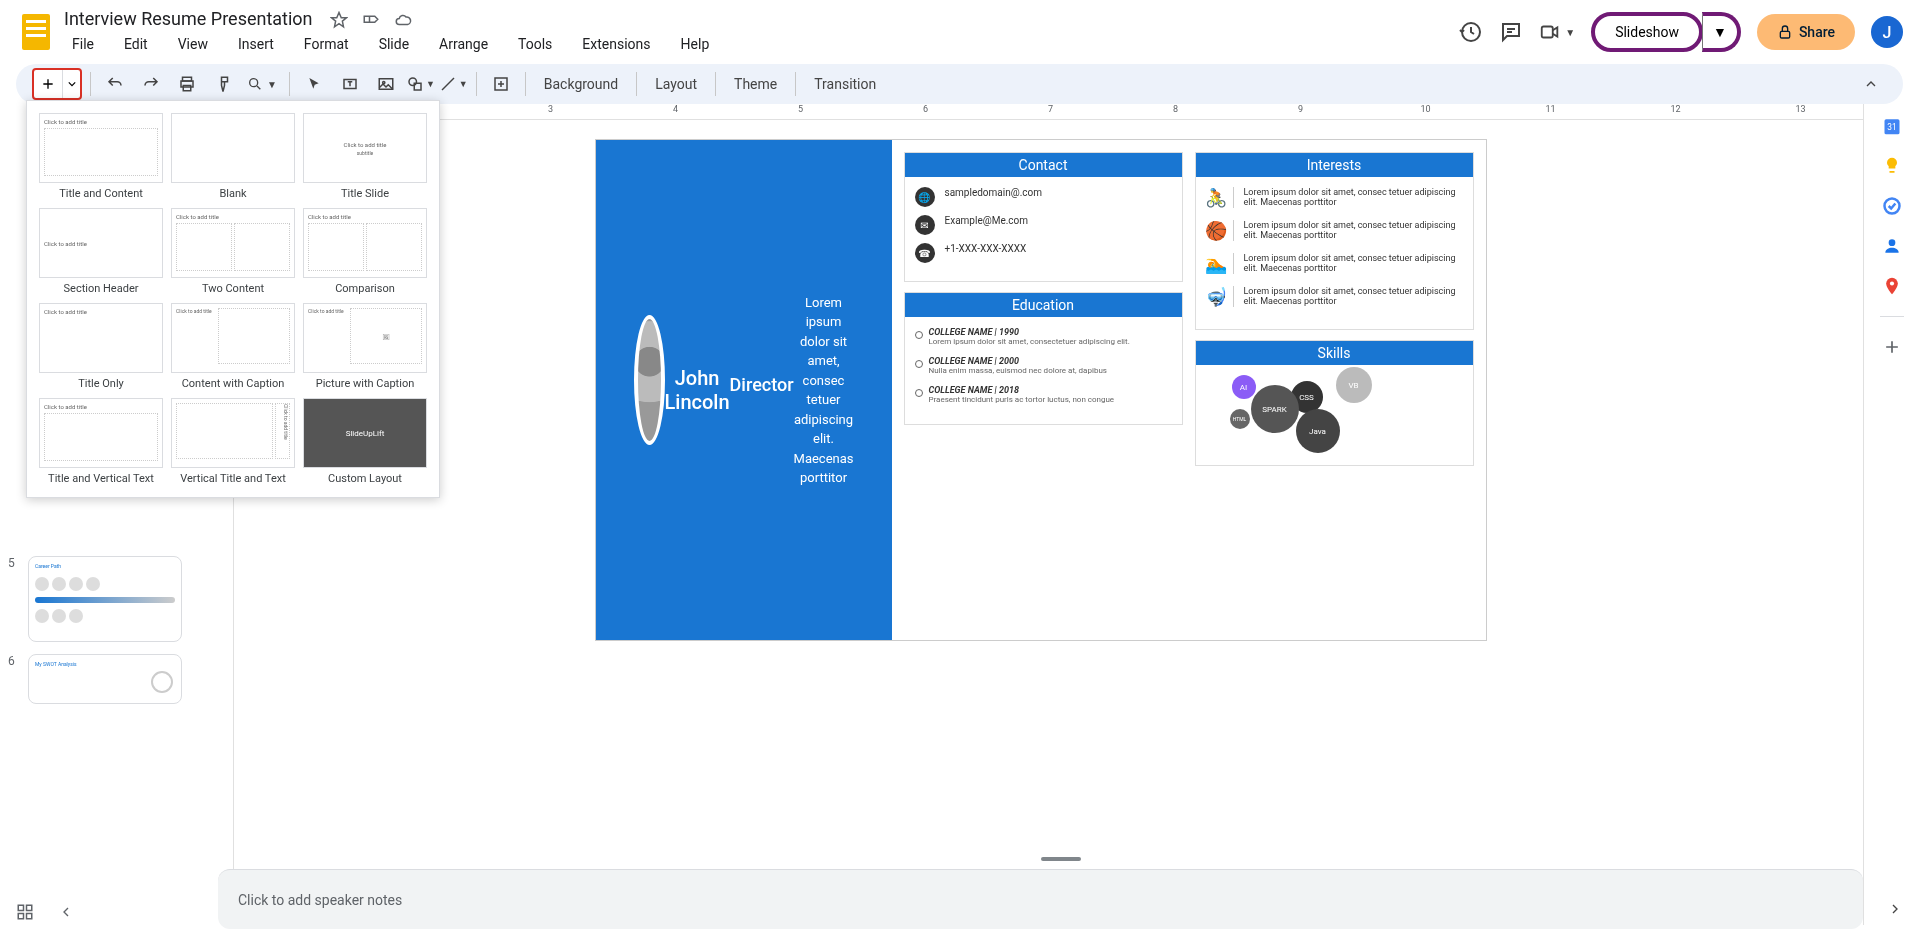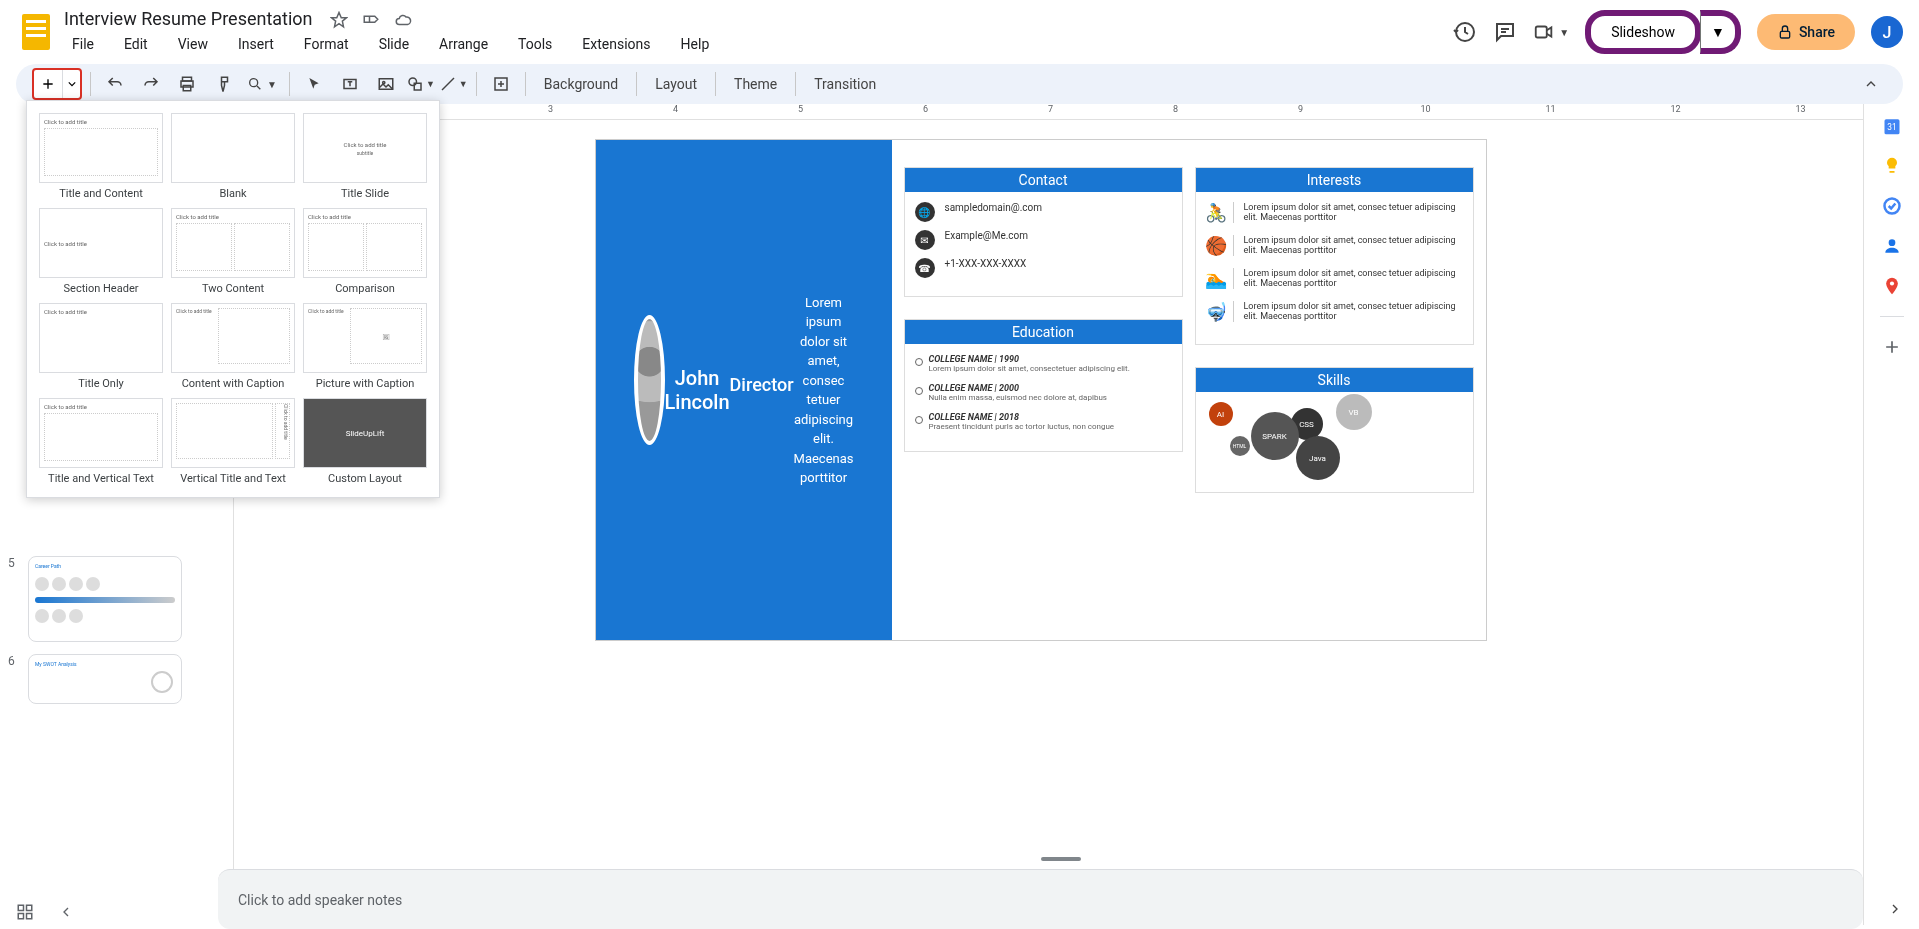--- a/index.html
+++ b/index.html
@@ -12,21 +12,21 @@
 .logo-icon::before { content: ''; position: absolute; top: 6px; left: 4px; right: 4px; height: 3px; background: #fff; }
 .logo-icon::after { content: ''; position: absolute; top: 13px; left: 4px; right: 4px; height: 3px; background: #fff; box-shadow: 0 7px 0 #fff; }
 .title-area { flex: 1; }
 .doc-title { font-size: 18px; color: #202124; font-weight: 400; display: inline-block; }
 .title-icons { display: inline-flex; gap: 12px; margin-left: 12px; vertical-align: middle; }
 .title-icon { width: 20px; height: 20px; color: #5f6368; display: flex; align-items: center; justify-content: center; }
 .menubar { display: flex; gap: 14px; margin-top: 2px; }
 .menu-item { padding: 4px 8px; font-size: 14px; color: #202124; cursor: pointer; border-radius: 4px; }
 .header-right { display: flex; align-items: center; gap: 16px; }
 .hr-icon { width: 24px; height: 24px; color: #444; display: flex; align-items: center; justify-content: center; cursor: pointer; }
-.slideshow-btn { border: 6px solid #701a75; border-radius: 20px; padding: 8px 20px; font-size: 14px; display: flex; align-items: center; background: #fff; }
+.slideshow-btn { border: 4px solid #701a75; border-radius: 20px; padding: 8px 20px; font-size: 14px; display: flex; align-items: center; background: #fff; }
 .slideshow-caret { border-left: 1px solid #747775; padding: 8px 12px; border-radius: 0 20px 20px 0; margin-left: -1px; }
 .share-btn { background: #fdba74; border-radius: 20px; padding: 10px 20px; font-size: 14px; display: flex; align-items: center; gap: 6px; color: #001d35; font-weight: 500; }
 .avatar { width: 32px; height: 32px; border-radius: 50%; background: #1967d2; color: #fff; display: flex; align-items: center; justify-content: center; font-weight: 500; }
 
 
 .toolbar { display: flex; align-items: center; padding: 4px 16px; background: #edf2fa; border-radius: 24px; margin: 0 16px; height: 40px; gap: 4px; position: relative; }
 .tb-btn { width: 32px; height: 32px; display: flex; align-items: center; justify-content: center; border-radius: 4px; cursor: pointer; color: #444; }
 .tb-sep { width: 1px; height: 24px; background: #c7c7c7; margin: 0 4px; }
 .tb-text-btn { padding: 4px 10px; font-size: 14px; color: #444; cursor: pointer; border-radius: 4px; }
 .new-slide-group { display: flex; border: 2px solid #d93025; border-radius: 4px; background: #fff; }
@@ -52,21 +52,21 @@
 .ruler-tick { flex: 1; text-align: center; }
 .ruler-v { position: absolute; left: 0; top: 16px; bottom: 0; width: 16px; background: #fff; border-right: 1px solid #e0e0e0; }
 
 .slide-canvas { margin: 20px auto; width: 890px; height: 500px; background: #fff; display: flex; box-shadow: 0 0 0 1px #ccc; }
 .sc-left { width: 296px; background: #1976d2; color: #fff; display: flex; align-items: center; padding: 40px 38px; text-align: center; }
 .sc-photo { width: 130px; height: 130px; border-radius: 50%; background: #e0e0e0; border: 4px solid #fff; margin-bottom: 20px; background: radial-gradient(circle at 50% 35%, #888 18%, #bbb 19% 50%, #999 51%); }
 .sc-name { font-size: 20px; font-weight: 500; }
 .sc-role { font-size: 18px; font-weight: 500; margin-bottom: 12px; }
 .sc-desc { font-size: 13px; line-height: 1.5; }
 .sc-right { flex: 1; padding: 12px; display: flex; gap: 12px; }
-.sc-col { flex: 1; display: flex; flex-direction: column; gap: 22px; margin-top: 15px; }
+.sc-col { flex: 1; display: flex; flex-direction: column; gap: 10px; }
 .sc-card { border: 1px solid #ddd; }
 .sc-card-head { background: #1976d2; color: #fff; text-align: center; padding: 4px; font-size: 14px; }
 .sc-card-body { padding: 10px; font-size: 10px; color: #333; }
 .contact-row { display: flex; align-items: flex-start; gap: 10px; margin-bottom: 8px; }
 .contact-icon { width: 20px; height: 20px; background: #333; border-radius: 50%; flex-shrink: 0; display: flex; align-items: center; justify-content: center; color: #fff; font-size: 10px; }
 .edu-item { margin-bottom: 10px; position: relative; padding-left: 14px; }
 .edu-item::before { content: ''; position: absolute; left: 0; top: 4px; width: 6px; height: 6px; border: 1px solid #666; border-radius: 50%; }
 .edu-title { font-size: 9px; font-weight: bold; font-style: italic; }
 .edu-desc { font-size: 8px; color: #666; }
 .interest-row { display: flex; align-items: flex-start; gap: 10px; margin-bottom: 12px; }
@@ -467,21 +467,21 @@
                 </div>
               <div class="interest-row">
                   <span class="interest-icon">🤿</span>
                   <span class="interest-text">Lorem ipsum dolor sit amet, consec tetuer adipiscing elit. Maecenas porttitor</span>
                 </div>
             </div>
           </div>
           <div class="sc-card">
             <div class="sc-card-head">Skills</div>
             <div class="sc-card-body skills-bubbles">
-              <div class="bubble" style="left:13px;top:10px;width:24px;height:24px;background:#c2410c;">AI</div>
+              <div class="bubble" style="left:36px;top:10px;width:24px;height:24px;background:#8b5cf6;">AI</div>
               <div class="bubble" style="left:95px;top:16px;width:32px;height:32px;background:#333;">CSS</div>
               <div class="bubble" style="left:55px;top:20px;width:48px;height:48px;background:#555;">SPARK</div>
               <div class="bubble" style="left:140px;top:2px;width:36px;height:36px;background:#bbb;">VB</div>
               <div class="bubble" style="left:100px;top:44px;width:44px;height:44px;background:#444;">Java</div>
               <div class="bubble" style="left:34px;top:44px;width:20px;height:20px;background:#666;font-size:5px;">HTML</div>
             </div>
           </div>
         </div>
       </div>
     </div>

